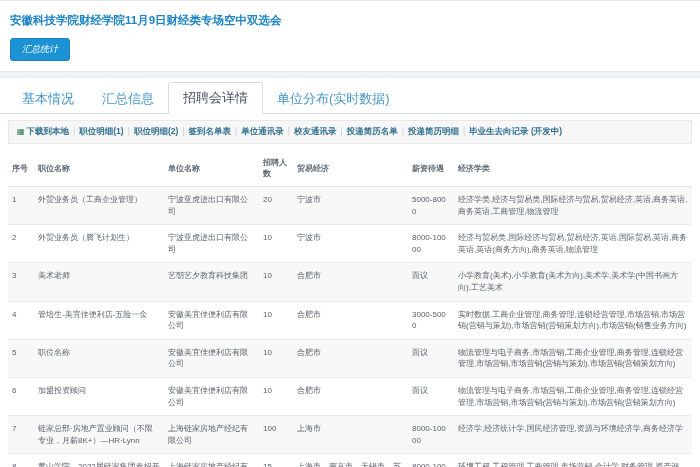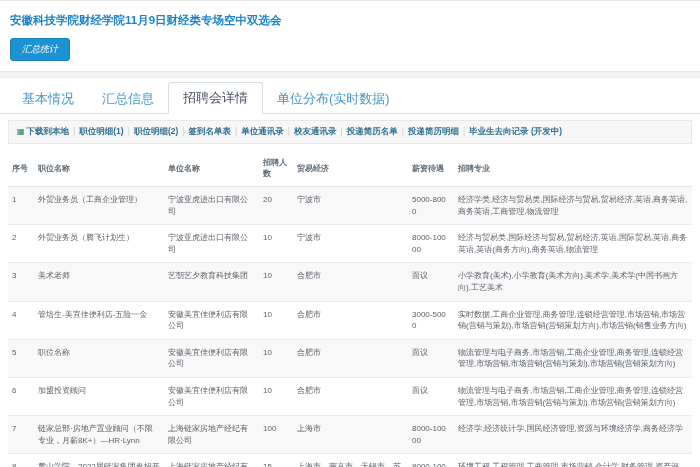--- a/index.html
+++ b/index.html
@@ -80,21 +80,21 @@
           <col class="c-maj">
       </colgroup>
       <thead>
         <tr>
           <th>序号</th>
           <th>职位名称</th>
           <th>单位名称</th>
           <th>招聘人数</th>
           <th>贸易经济</th>
           <th>薪资待遇</th>
-          <th>招聘专业</th>
+          <th>经济学类</th>
         </tr>
       </thead>
       <tbody id="tbody">
           <tr>
     <td>1</td>
     <td>外贸业务员（工商企业管理）</td>
     <td>宁波亚虎进出口有限公司</td>
     <td>20</td>
     <td>宁波市</td>
     <td>5000-8000</td>

